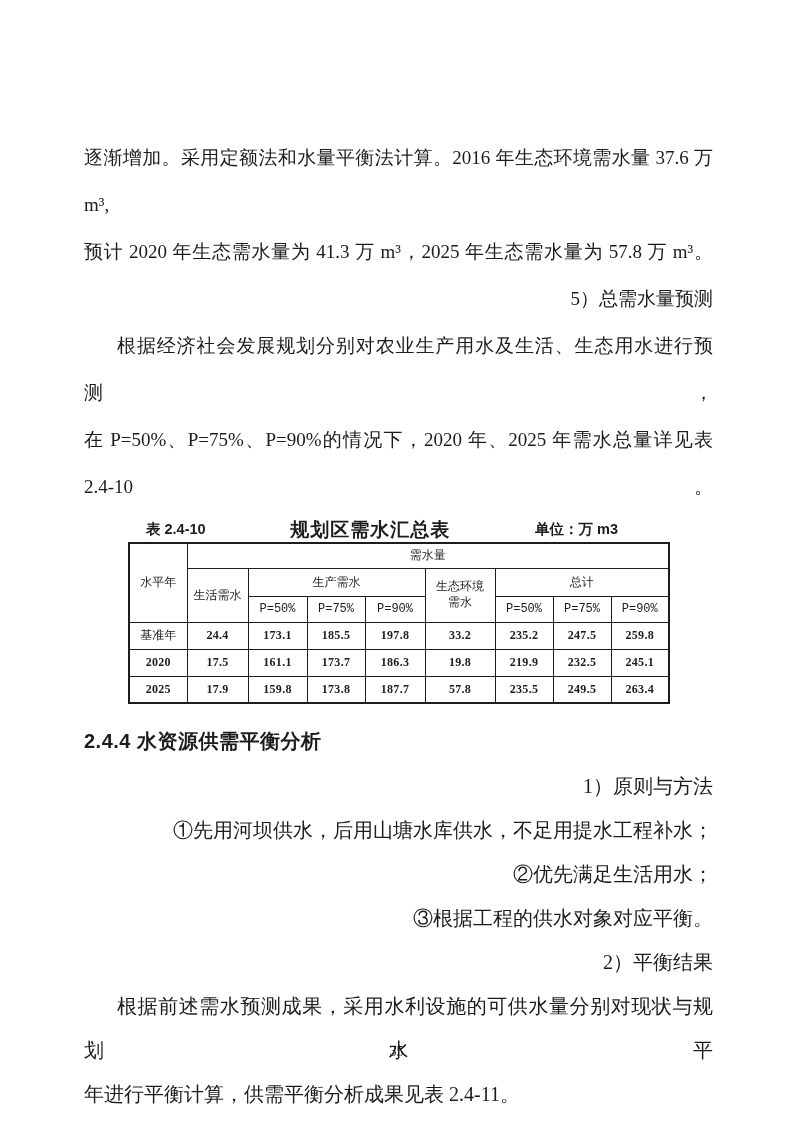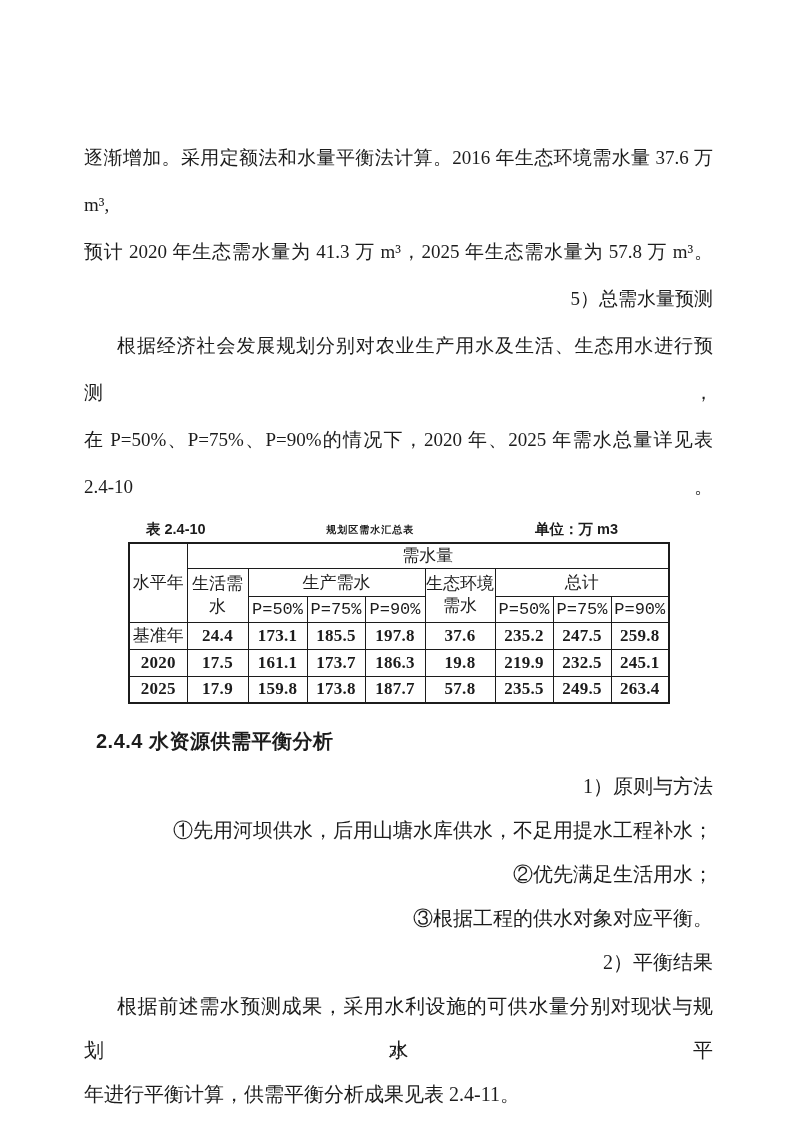--- a/index.html
+++ b/index.html
@@ -38,34 +38,34 @@
     margin-top: 7px;
     height: 25px;
     display: flex;
     align-items: center;
     font-family: "Liberation Sans", "DejaVu Sans", sans-serif;
     font-weight: bold;
     font-size: 14.5px;
     box-sizing: border-box;
     padding: 0 50px 0 18px;
   }
-  .caption .cap-title { flex: 1; text-align: center; font-size: 10px; letter-spacing: 1px; }
+  .caption .cap-title { flex: 1; text-align: center; font-size: 19px; letter-spacing: 1px; }
   
   table.demand {
     border-collapse: collapse;
     table-layout: fixed;
     margin-left: 44px;
     width: 540px;
     border: 2px solid #1c1c1c;
   }
   table.demand td {
     border: 1px solid #1c1c1c;
     text-align: center;
     vertical-align: middle;
-    font-size: 17px;
+    font-size: 12px;
     padding: 0;
     overflow: hidden;
   }
   .hrowA { height: 25px; }
   .hrowB { height: 28px; }
   .hrowC { height: 26px; font-family: Liberation Mono, monospace; }
   .drow  { height: 27px; }
   .eco-cell { line-height: 1.3; }
   .num {
     font-weight: bold;
@@ -73,21 +73,20 @@
     letter-spacing: 0.3px;
   }
   
   .section-heading {
     margin-top: 23px;
     font-family: "Liberation Sans", "DejaVu Sans", sans-serif;
     font-weight: bold;
     font-size: 20px;
     line-height: 28px;
     letter-spacing: 0.5px;
-    margin-left: 12px;
   }
   .bottom-block { margin-top: 9px; }
   .page-number {
     position: absolute;
     bottom: 62px;
     left: 0;
     right: 0;
     text-align: center;
     font-size: 14px;
     margin-top: 20px;
@@ -143,21 +142,21 @@
       <td>P=50%</td>
       <td>P=75%</td>
       <td>P=90%</td>
     </tr>
     <tr class="drow">
       <td>基准年</td>
       <td class="num">24.4</td>
       <td class="num">173.1</td>
       <td class="num">185.5</td>
       <td class="num">197.8</td>
-      <td class="num">37.6</td>
+      <td class="num">33.2</td>
       <td class="num">235.2</td>
       <td class="num">247.5</td>
       <td class="num">259.8</td>
     </tr>
     <tr class="drow">
       <td class="num">2020</td>
       <td class="num">17.5</td>
       <td class="num">161.1</td>
       <td class="num">173.7</td>
       <td class="num">186.3</td>

